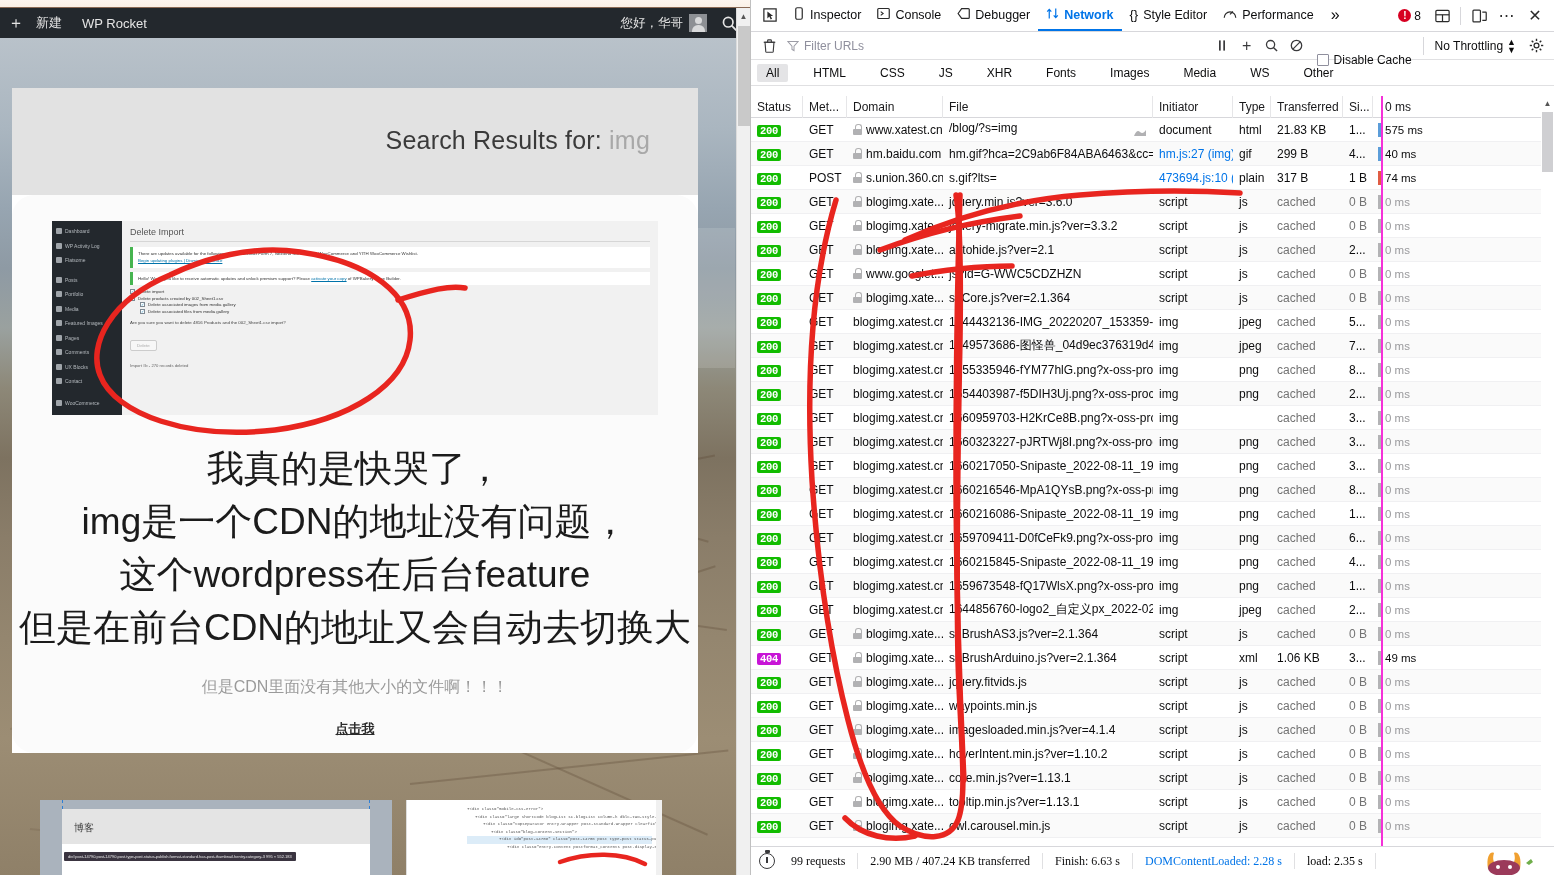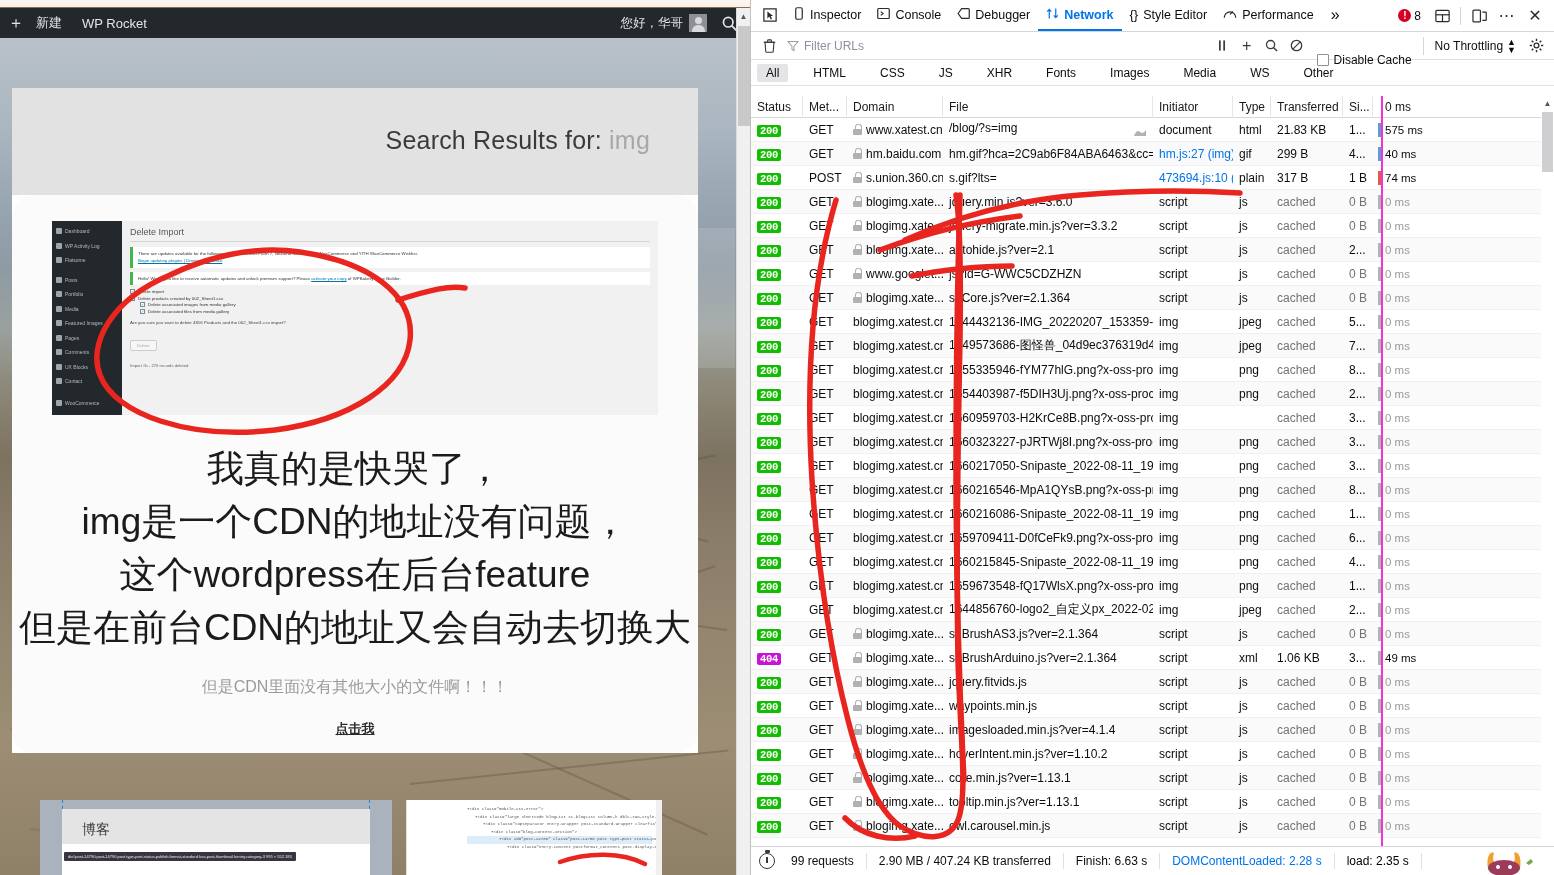--- a/index.html
+++ b/index.html
@@ -124,21 +124,21 @@
     text-decoration: underline;
   }
 
   
   .shot-row { position:absolute; left: 40px; top: 800px; display:flex; gap: 14px; }
   .shot2 { width: 352px; height: 75px; background:#aab3bd; position:relative; overflow:hidden;}
   .shot2 .dash { position:absolute; top:0; bottom:0; width:1px;
      background: repeating-linear-gradient(180deg,#2f7fd4 0 3px, transparent 3px 6px); }
   .shot2 .inner { position:absolute; left:22px; right:22px; top:9px; bottom:0; background:#fff;}
   .shot2 .grey { position:absolute; left:0; right:0; top:0; height:35px; background:#e4e4e4;}
-  .shot2 .lbl { position:absolute; left:20px; top:12px; font-size:14px; color:#3a3a3a;}
+  .shot2 .lbl { position:absolute; left:12px; top:12px; font-size:10px; color:#3a3a3a;}
   .shot2 .tip {
     position:absolute; left:24px; bottom:14px; background:#3a3440; color:#e8e8e8;
     font-size:4px; padding:2px 4px; white-space:nowrap; border-radius:1px;
   }
   .shot3 { width: 256px; height: 75px; background:#fff; position:relative; overflow:hidden;
      border-left:1px solid #ddd;}
   .shot3 .codeline { font-size:4.1px; color:#555; white-space:nowrap; font-family:"Liberation Mono", monospace;
     line-height:1.85; }
   .shot3 .hl { background:#dcecf8; }
   .shot3 .scroll { position:absolute; right:0; top:0; width:6px; bottom:0; background:#f0f0f0; }
@@ -242,21 +242,21 @@
   .wf-txt { position:absolute; left: 12px; top:5px; font-size:11.5px; line-height:14px; color:#0c0c0d;}
   .wf-txt.dim { color:#9a9a9d; }
   .pinkline { position:absolute; left: 8px; top:0; bottom:0; width:1.5px; background:#f531d8; z-index:5;}
 
   .doc-ico { float:right; width:14px;height:11px; margin-top:6px; }
 
   
   .dt-footer {
     position:absolute; left:0; right:0; bottom:0; height:29px;
     border-top: 1px solid #d7d7db; background:#fff;
-    display:flex; align-items:center; gap:0; font-size:12px; padding-left:8px;
+    display:flex; align-items:center; gap:0; font-size:12px; padding-left:8px;font-family:Liberation Serif, serif;
   }
   .dt-footer .seg { padding: 0 12px; border-right:1px solid #e0e0e2; height:16px; line-height:16px; display:flex; align-items:center;}
   .dt-footer .seg:last-child { border-right:none; }
   .dt-footer .dcl { color:#0074e8; }
   .dt-footer .ld { color:#000000; }
   .clock {
     width:16px;height:16px;border:1.6px solid #3a3a3c;border-radius:50%;position:relative;margin-right:4px; flex:none;
   }
   .clock:before{content:"";position:absolute;left:6px;top:3px;width:1.6px;height:5.5px;background:#3a3a3c;}
   .clock:after{content:"";position:absolute;left:5px;top:-4px;width:5px;height:2.5px;background:#3a3a3c;border-radius:1px;}

